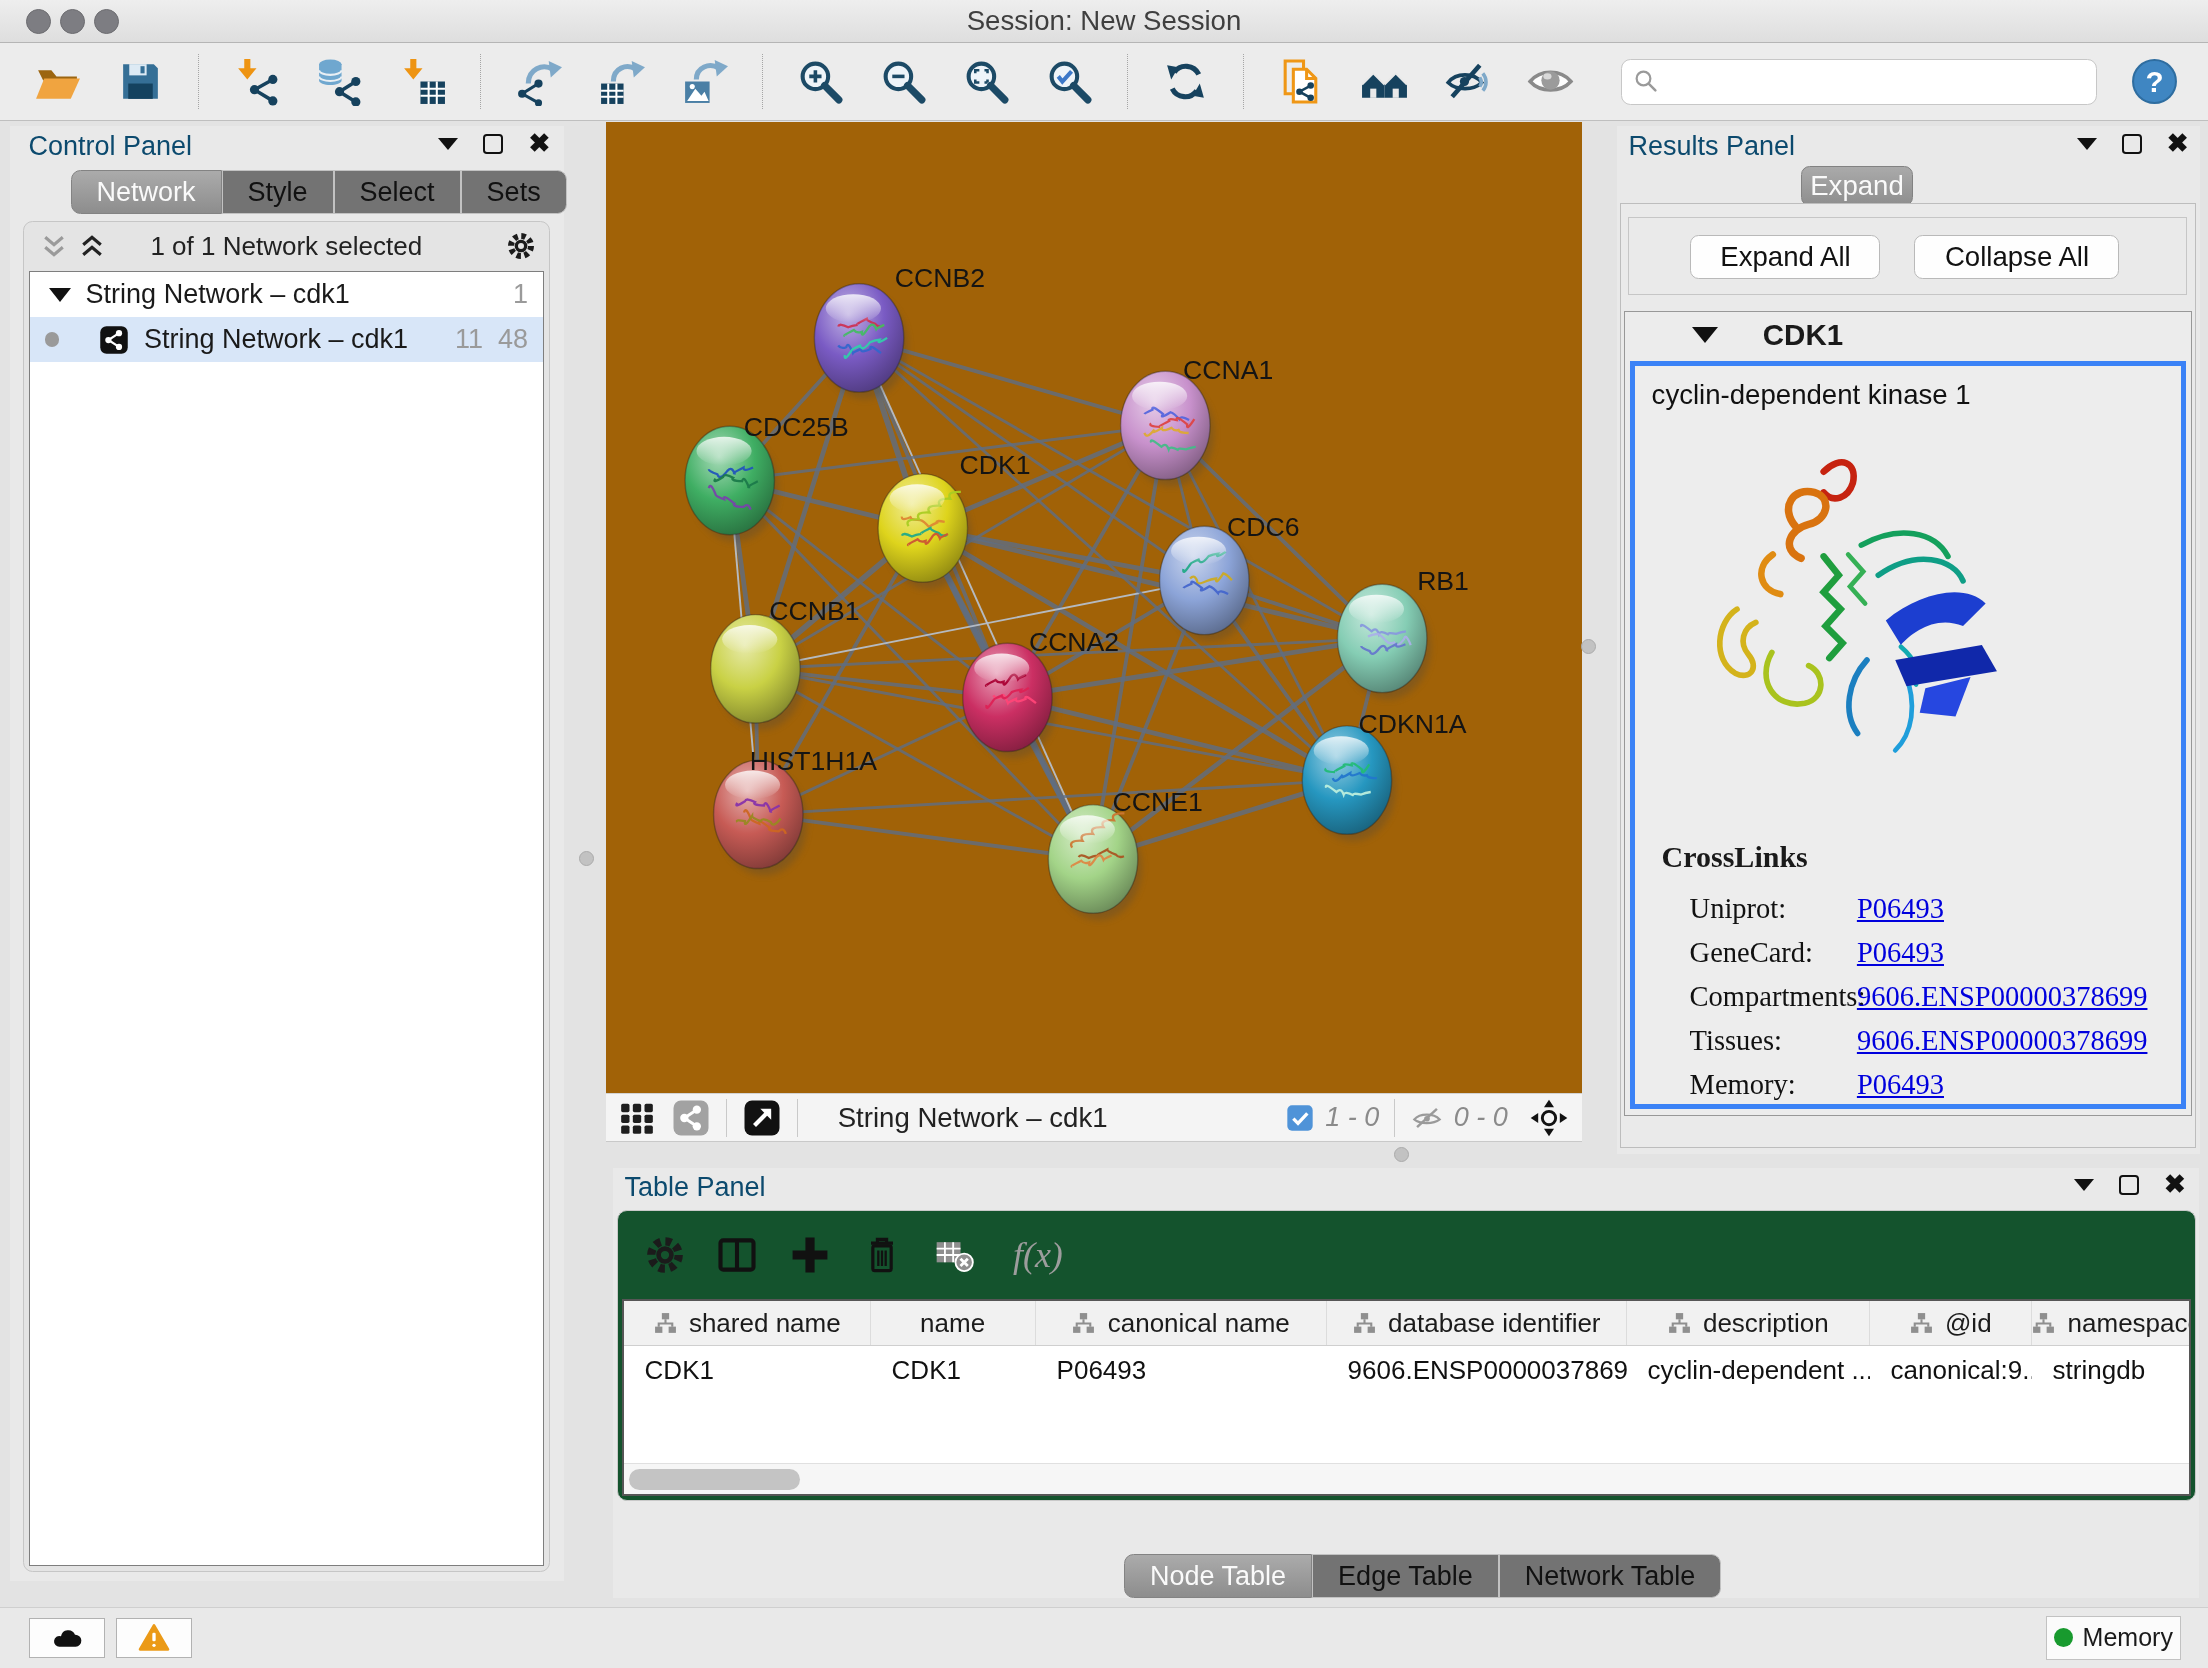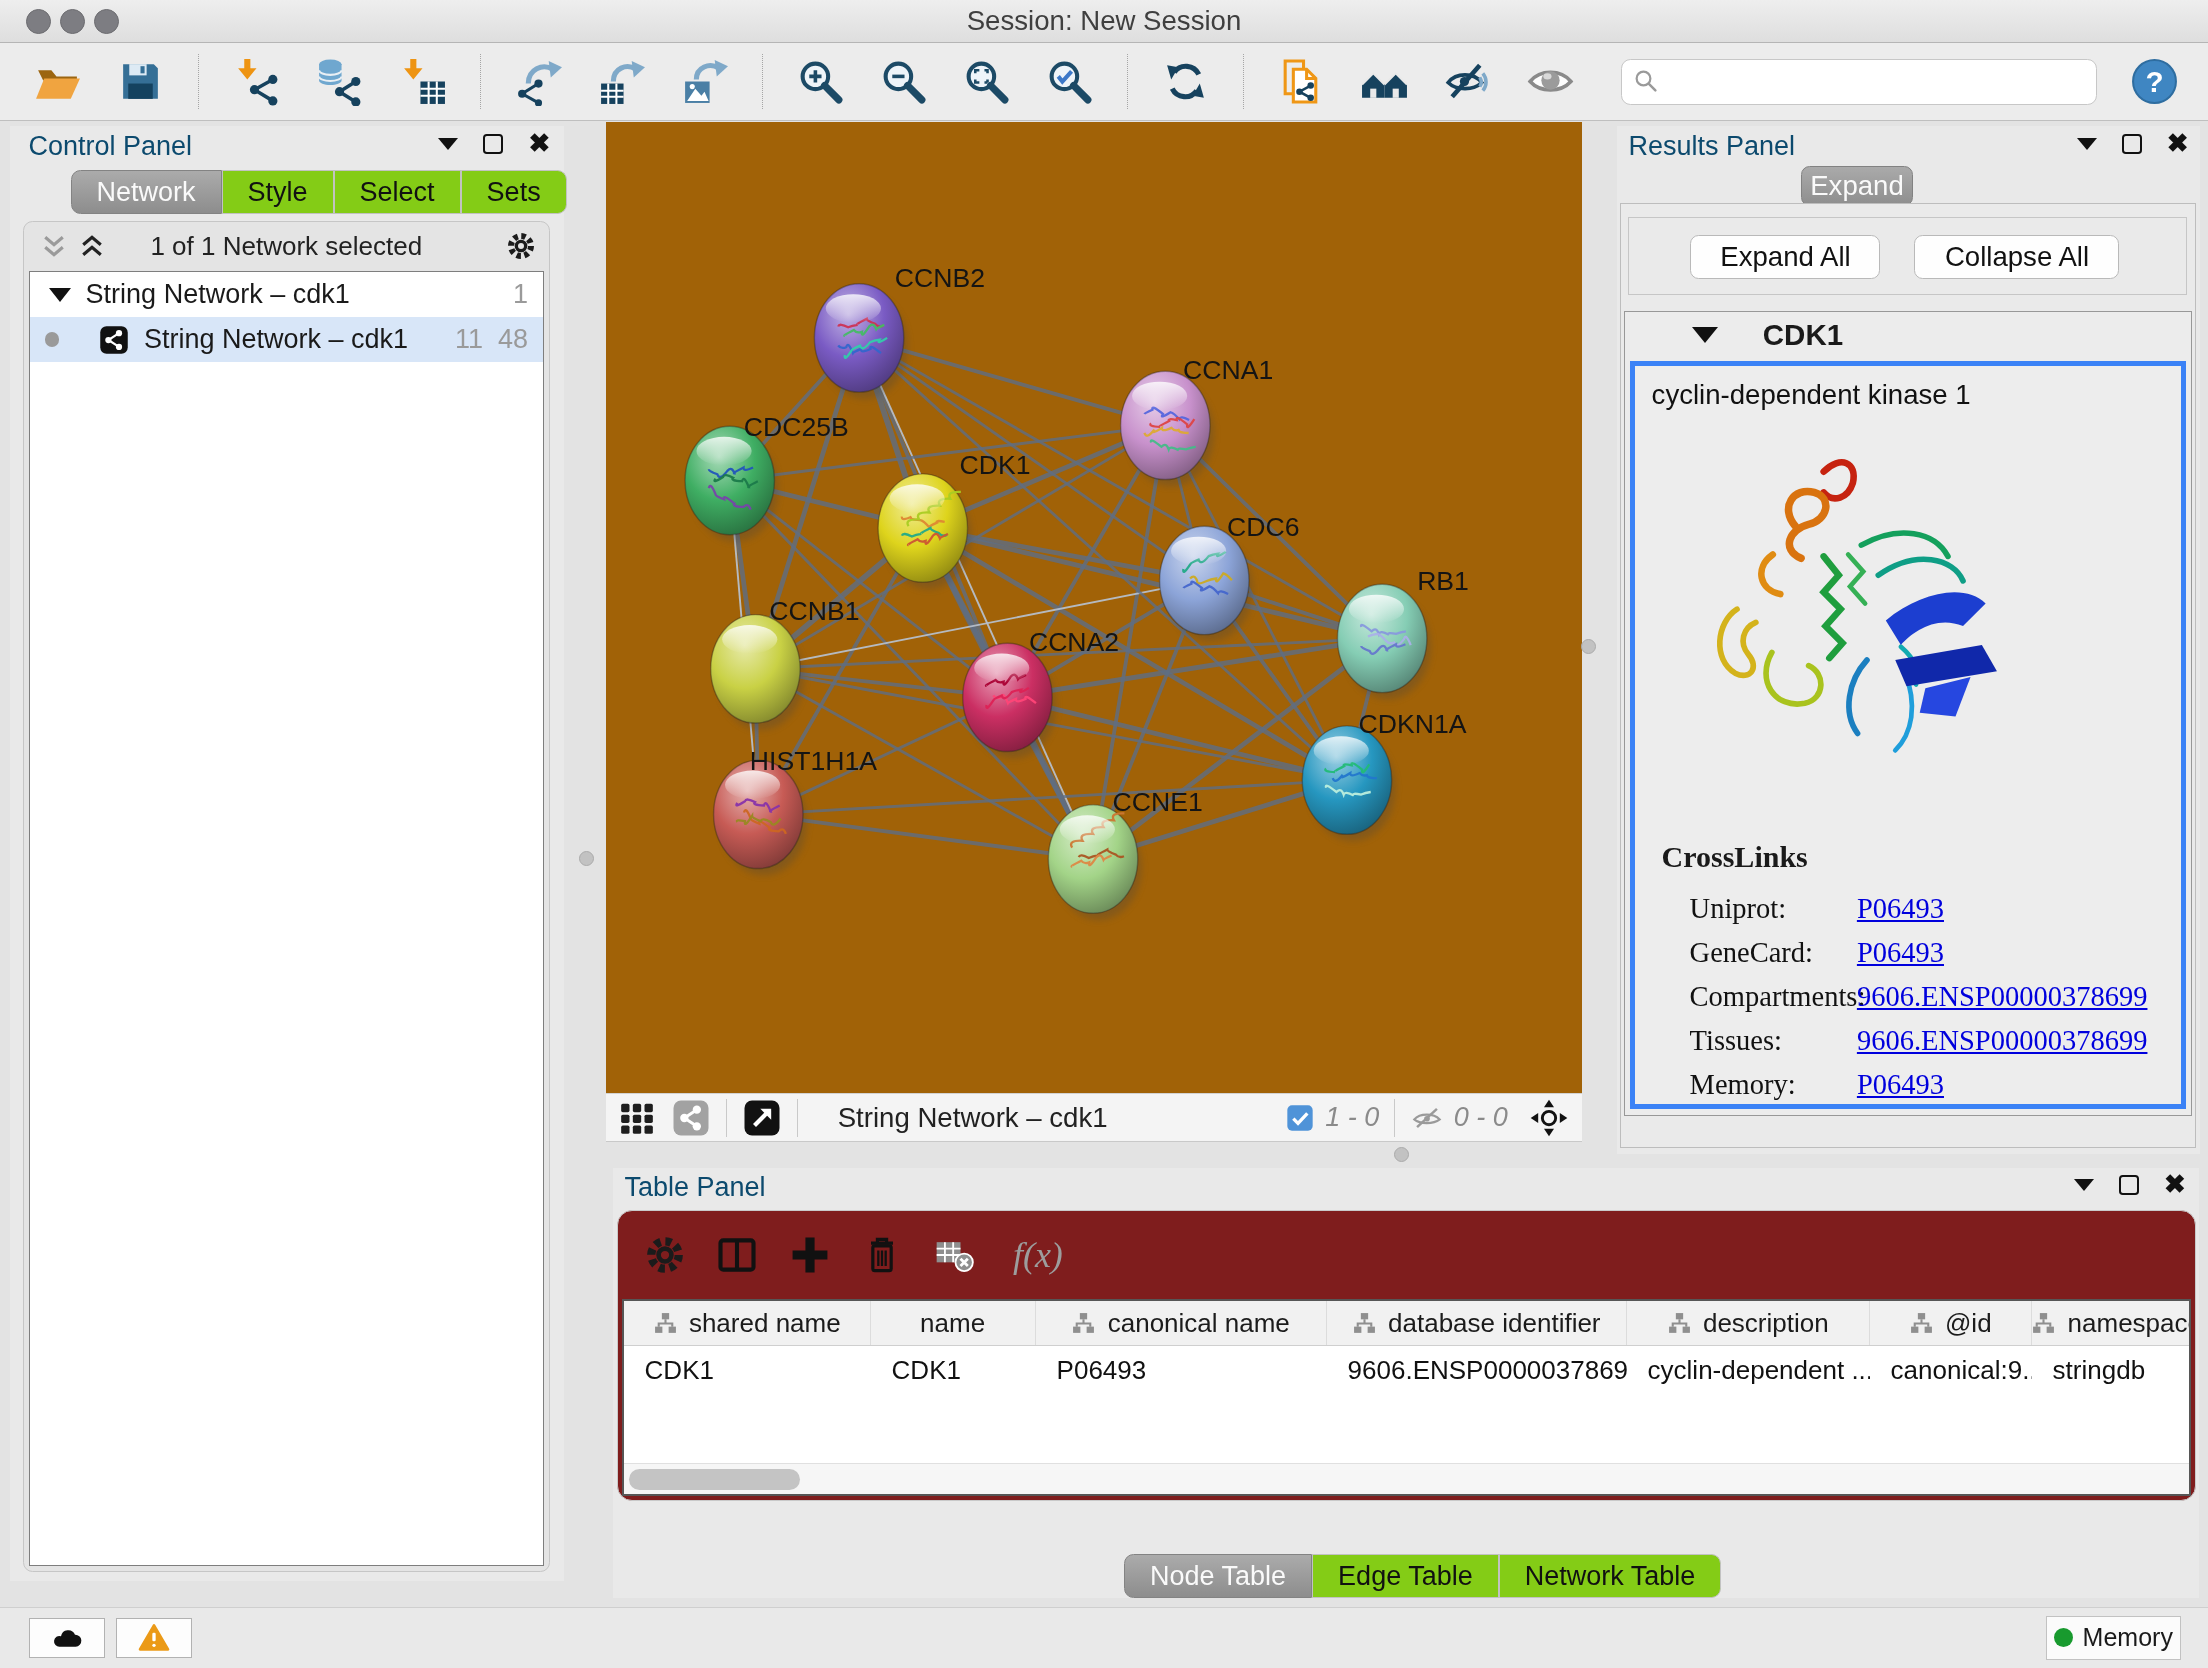--- a/index.html
+++ b/index.html
@@ -30,21 +30,21 @@
     border-top:12.4px solid #111;display:inline-block;}
   .wc-float{width:16px;height:16px;border:2.9px solid #111;border-radius:3.8px;display:inline-block;}
   .wc-close{font-size:26px;font-weight:bold;color:#111;line-height:19px;}
   .wc{position:absolute;display:flex;align-items:center;gap:25px;}
   
   #control-panel{position:absolute;left:9.5px;top:126px;width:554px;height:1455px;background:#e9e9e9;}
   #cp-title{position:absolute;left:19px;top:4.8px;}
   #cp-wc{right:13.3px;top:7.6px;}
   #cp-tabs{position:absolute;left:61px;top:44px;height:44px;display:flex;}
   .seg-tab{height:44px;display:flex;align-items:center;justify-content:center;font-size:27px;
-    background:#84cc16;color:#111;border:1px solid #c2c2c2;box-sizing:border-box;padding:0 25px;}
+    background:#737373;color:#111;border:1px solid #c2c2c2;box-sizing:border-box;padding:0 25px;}
   .seg-tab.first{border-radius:9.5px 0 0 9.5px;}
   .seg-tab.last{border-radius:0 9.5px 9.5px 0;}
   .seg-tab.sel{background:linear-gradient(#ababab,#8d8d8d);color:#fafafa;border-color:#838383;}
   #cp-box{position:absolute;left:13.3px;top:95px;width:527px;height:1351px;background:#e4e4e4;
     border:1.9px solid #c6c6c6;border-radius:9.5px;box-sizing:border-box;}
   #cp-listhead{position:relative;height:48px;}
   #cp-listhead .chev{position:absolute;top:8.6px;width:30px;height:30px;}
   #cp-status{position:absolute;left:0;top:0;width:100%;height:48px;line-height:48px;
     text-align:center;font-size:26px;color:#222;}
   #cp-gear{position:absolute;right:11.4px;top:7.6px;width:32px;height:32px;}
@@ -101,22 +101,22 @@
   #xl-heading{position:absolute;left:27px;top:474px;font-family:"Liberation Serif",serif;
     font-size:30px;font-weight:bold;}
   #xl-rows{position:absolute;left:55px;top:521px;right:15px;}
   .xl-row{height:44px;display:flex;align-items:center;font-family:"Liberation Serif",serif;font-size:28.5px;}
   .xl-label{width:154px;flex:0 0 auto;color:#111;}
   .xl-link{color:#0000dd;text-decoration:underline;margin-left:13.3px;white-space:nowrap;}
   
   #table-panel{position:absolute;left:613px;top:1168px;width:1586px;height:430px;background:#e9e9e9;}
   #tp-title{position:absolute;left:11.4px;top:3.8px;}
   #tp-wc{right:13.3px;top:6.7px;}
-  #tp-box{position:absolute;left:3.8px;top:42px;width:1579px;height:291px;background:#7f1d1d;
-    border:1.9px solid #c9c9c9;border-radius:15px;box-sizing:border-box;}
+  #tp-box{position:absolute;left:3.8px;top:42px;width:1579px;height:291px;background:#14532d;
+    border:1.9px solid #c9c9c9;border-radius:10px;box-sizing:border-box;}
   #tp-toolbar{position:absolute;left:0;top:0;height:88px;width:100%;display:flex;align-items:center;
     padding-left:25px;column-gap:28.5px;box-sizing:border-box;}
   .tp-btn{width:44px;height:44px;flex:0 0 auto;}
   .tp-btn svg{width:44px;height:44px;}
   #fx-btn{font-family:"Liberation Serif",serif;font-style:italic;font-size:36px;color:#9d9d9d;margin-left:7.6px;}
   #tp-table{position:absolute;left:3.8px;top:88px;right:3.8px;bottom:3.8px;border:2.9px solid #565656;
     background:#fff;box-sizing:border-box;overflow:hidden;}
   #tbl-header{display:flex;height:44px;background:#f1f1f1;border-bottom:1px solid #cfcfcf;}
   .th{display:flex;align-items:center;justify-content:center;gap:11.4px;font-size:26px;color:#1b1b1b;
     border-right:1px solid #dcdcdc;box-sizing:border-box;flex:0 0 auto;}

